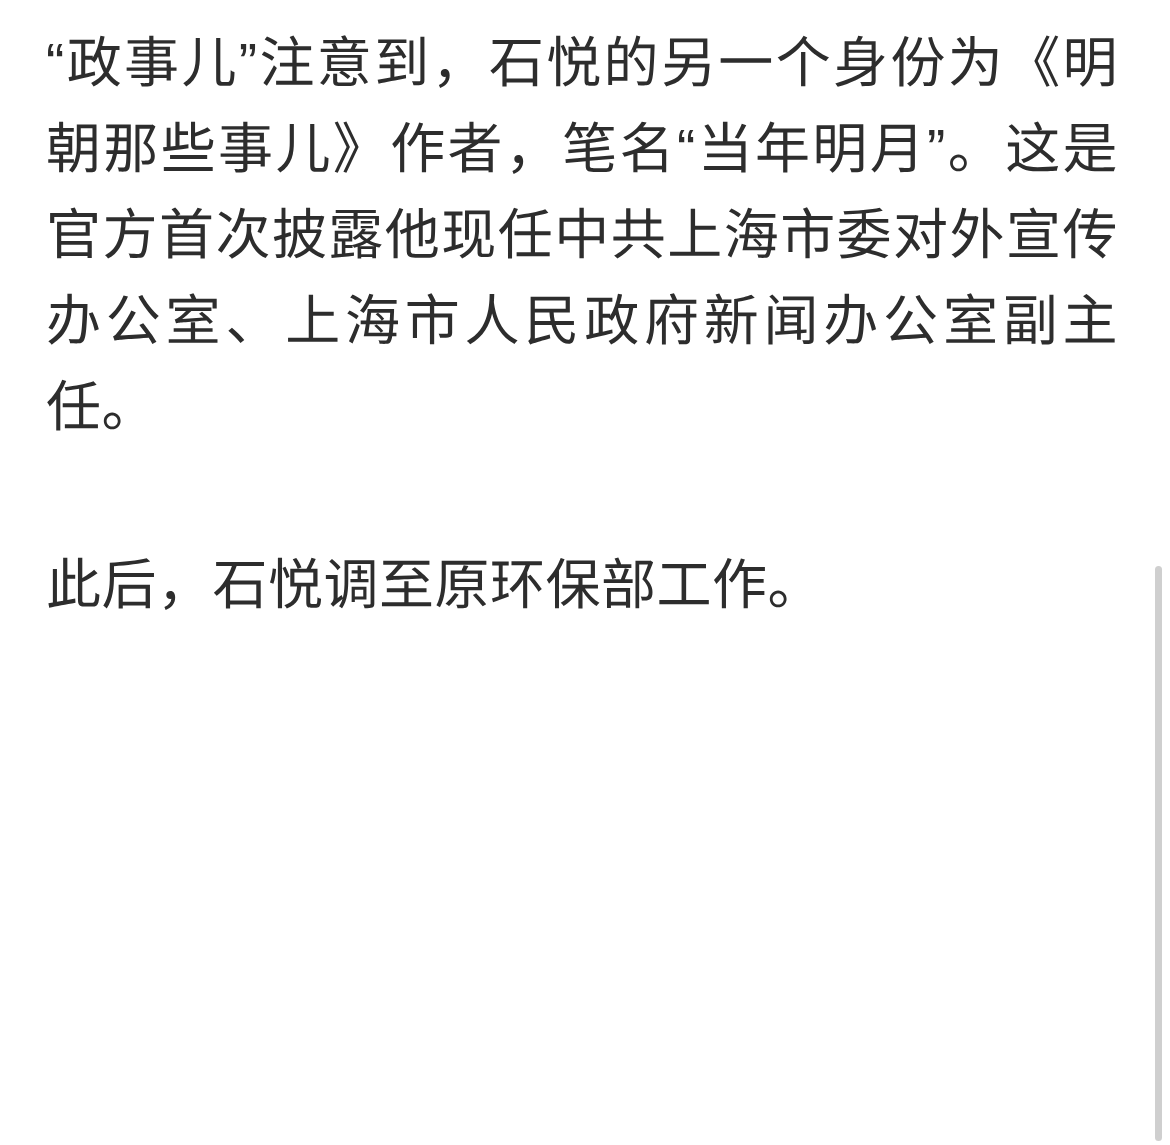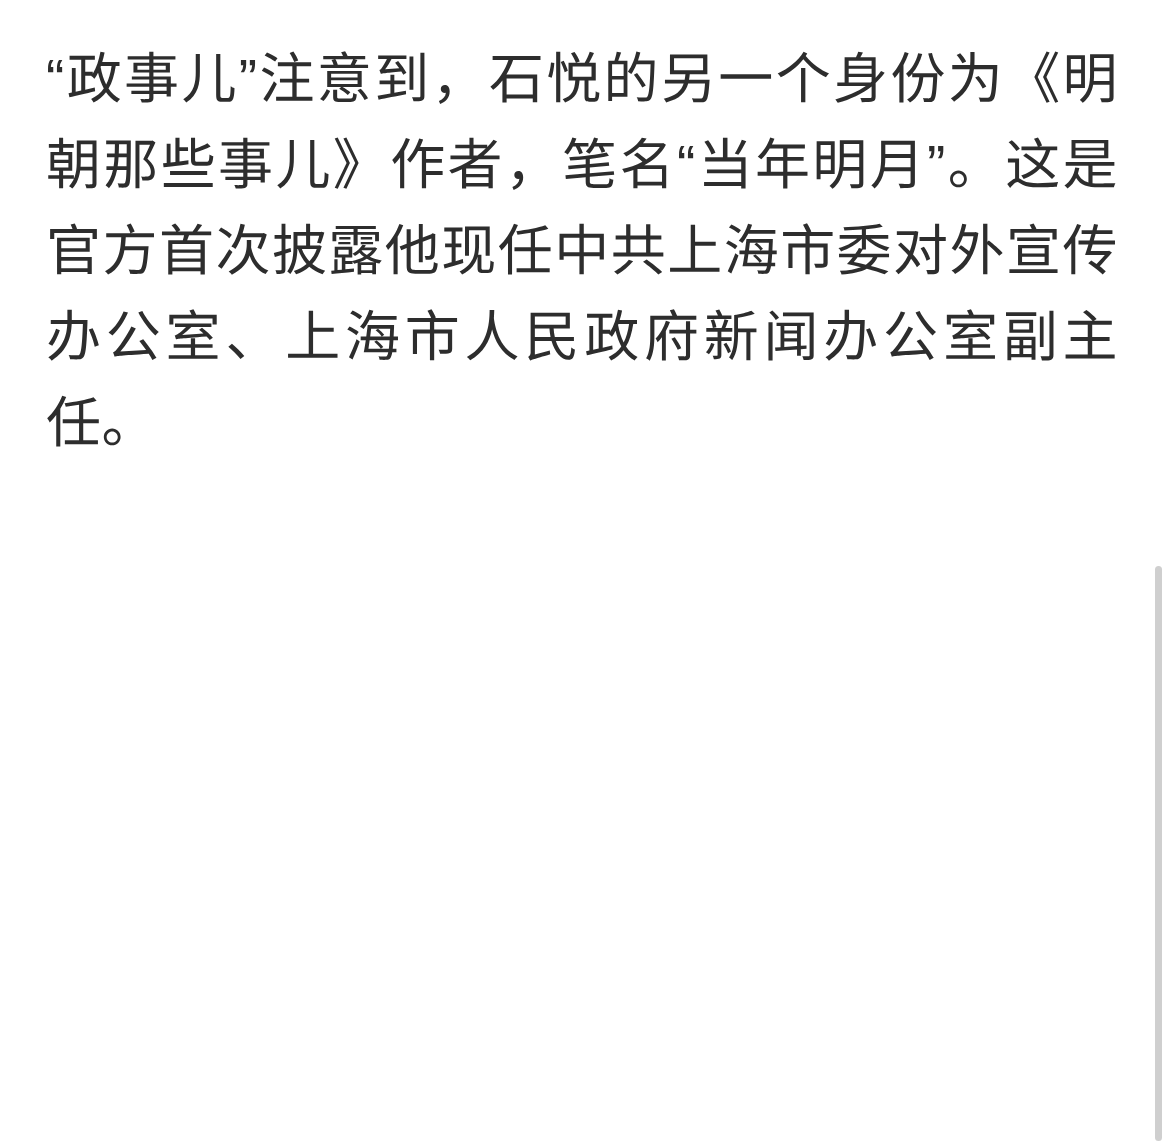--- a/index.html
+++ b/index.html
@@ -12,21 +12,21 @@
     height: 1145px;
     overflow: hidden;
     font-family: "Liberation Sans", "DejaVu Sans", sans-serif;
     color: #2b2b2b;
   }
   .article {
     position: relative;
     width: 1170px;
     height: 1145px;
     box-sizing: border-box;
-    padding: 36px 52px 0 46px;
+    padding: 20px 52px 0 46px;
   }
   .para {
     font-size: 55px;
     line-height: 86px;
     letter-spacing: 0.5px;
     color: #2d2d2d;
     text-align: justify;
     text-justify: inter-ideograph;
     margin: 0;
     word-break: break-all;
@@ -50,17 +50,18 @@
     height: 575px;
     border-radius: 4px;
     background: #cfcfcf;
   }
 </style>
 </head>
 <body>
 
 <div class="article">
   <p class="para">“政事儿”注意到，石悦的另一个身份为《明朝那些事儿》作者，笔名“当年明月”。这是官方首次披露他现任中共上海市委对外宣传办公室、上海市人民政府新闻办公室副主任。</p>
+  <p class="para">此后，石悦调至原环保部工作。</p>
 
   <div class="scrollbar-track">
     <div class="scrollbar-thumb"></div>
   </div>
 </div>
 
 </body></html>

